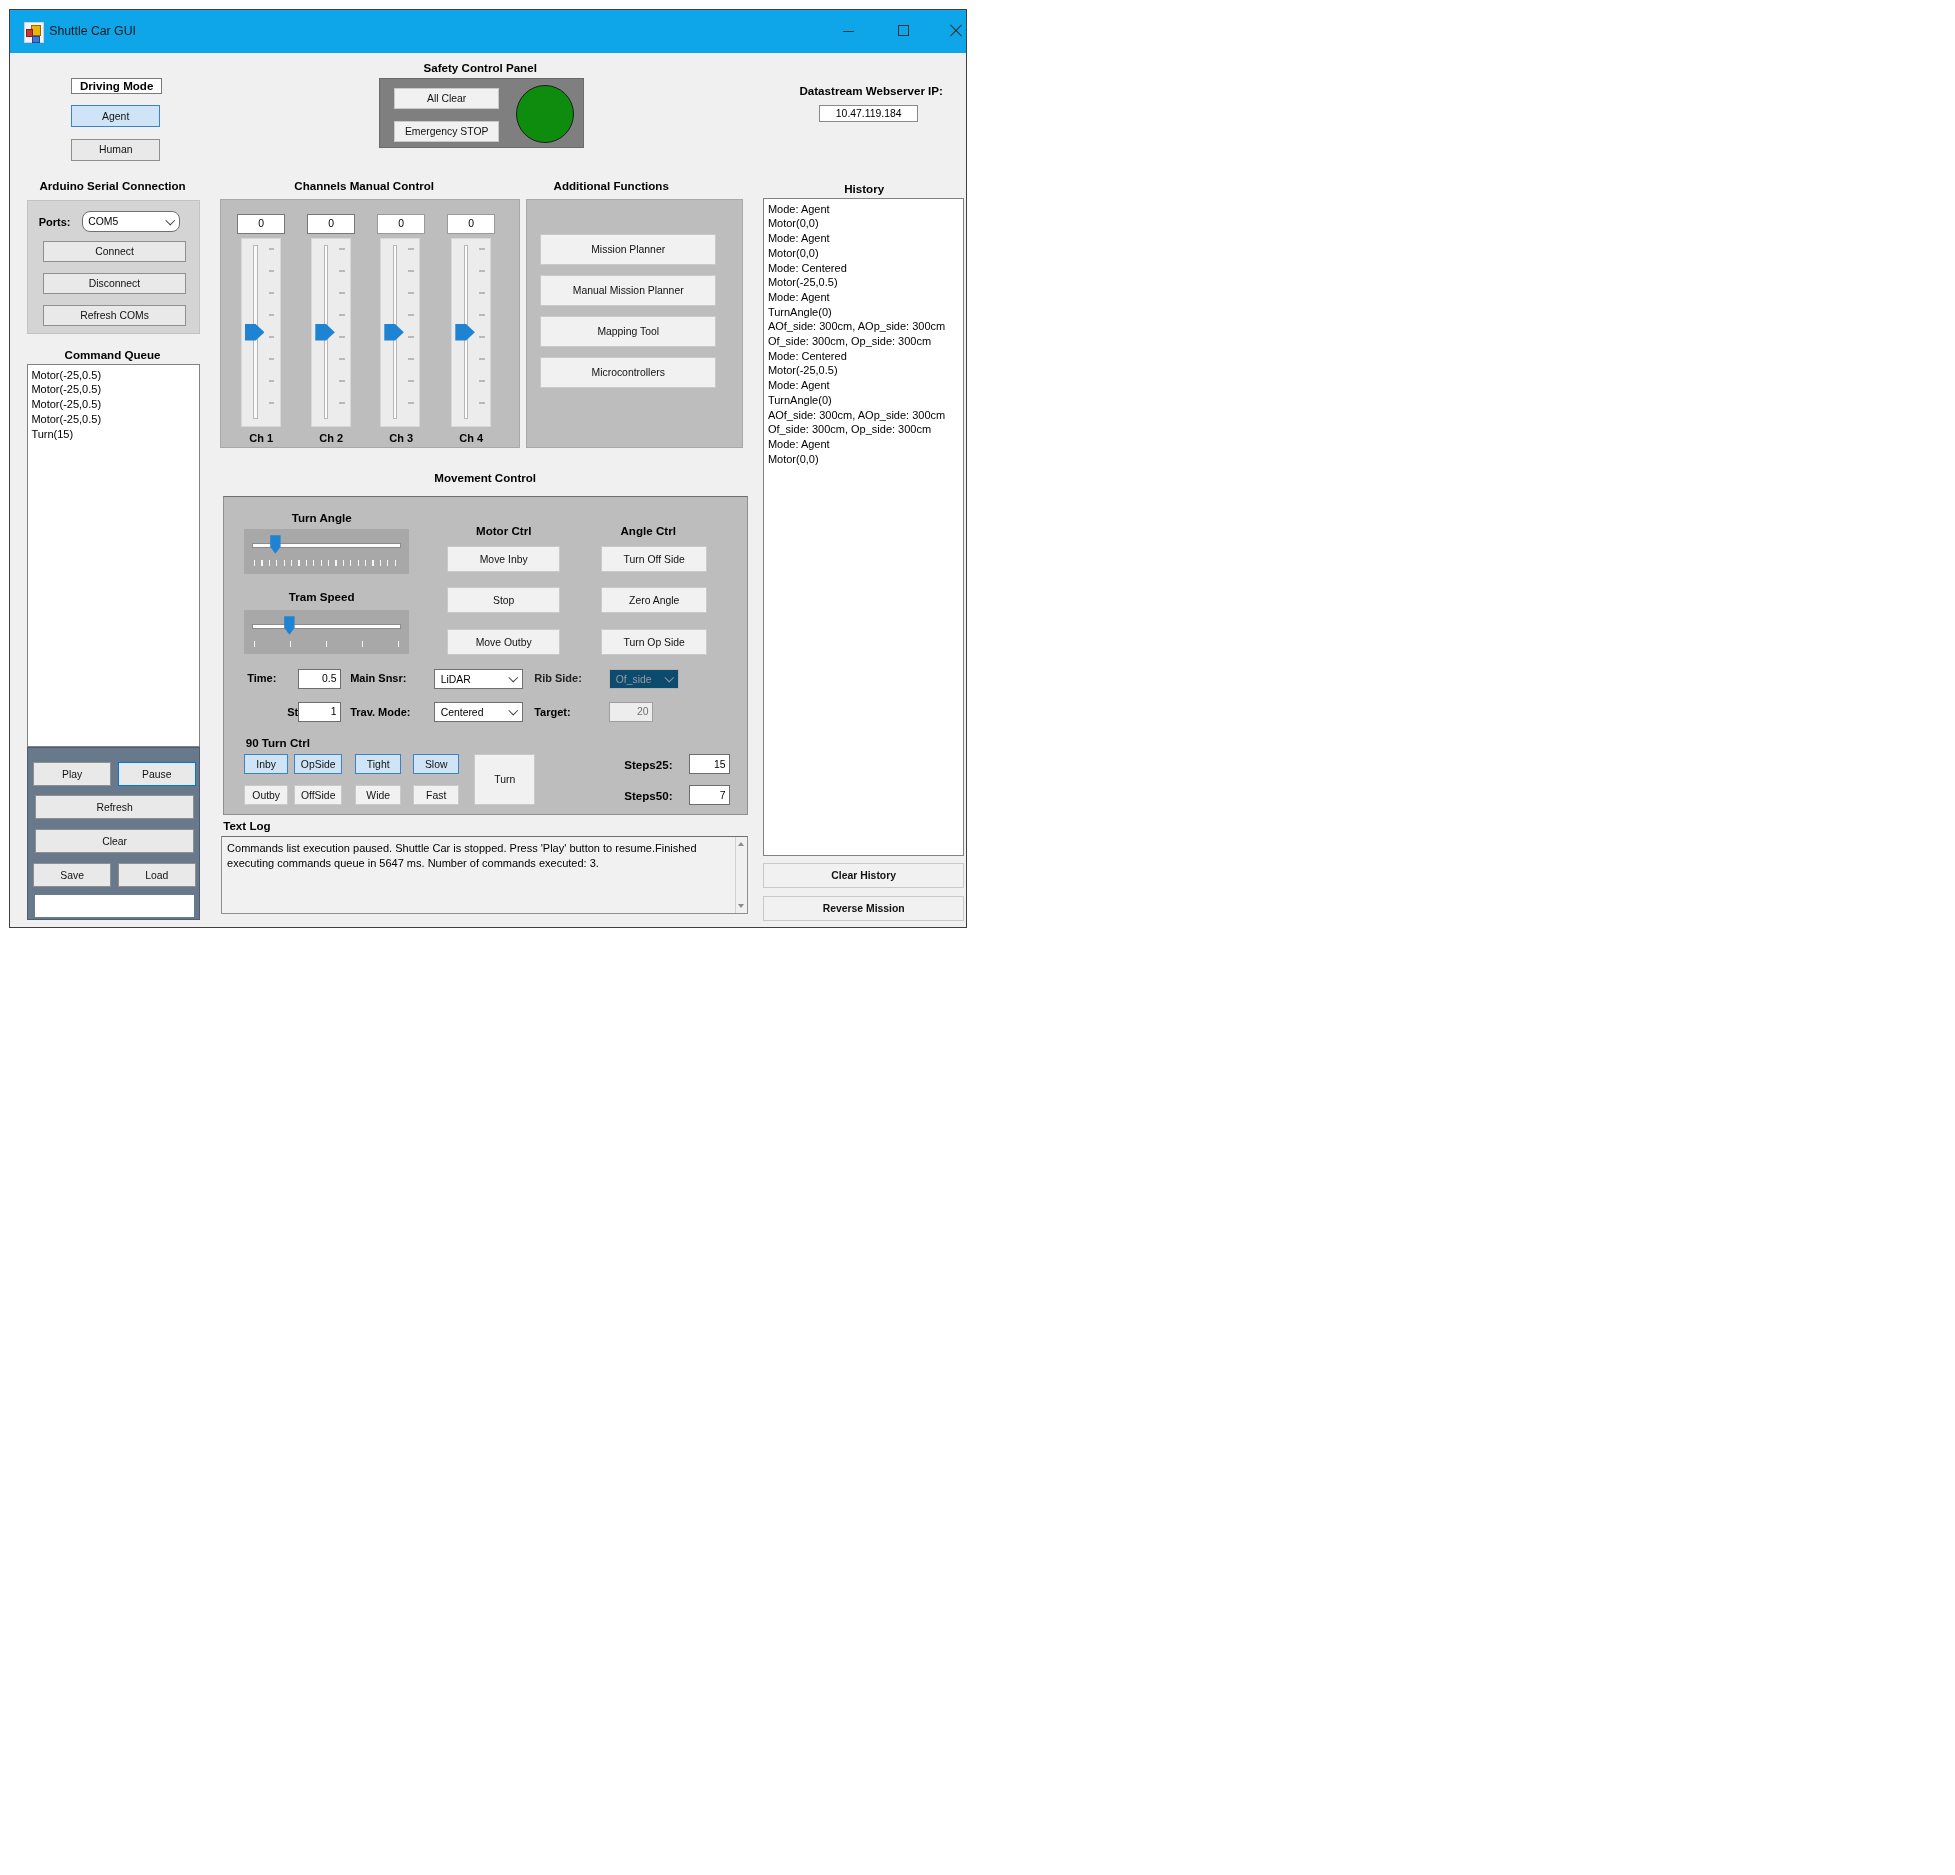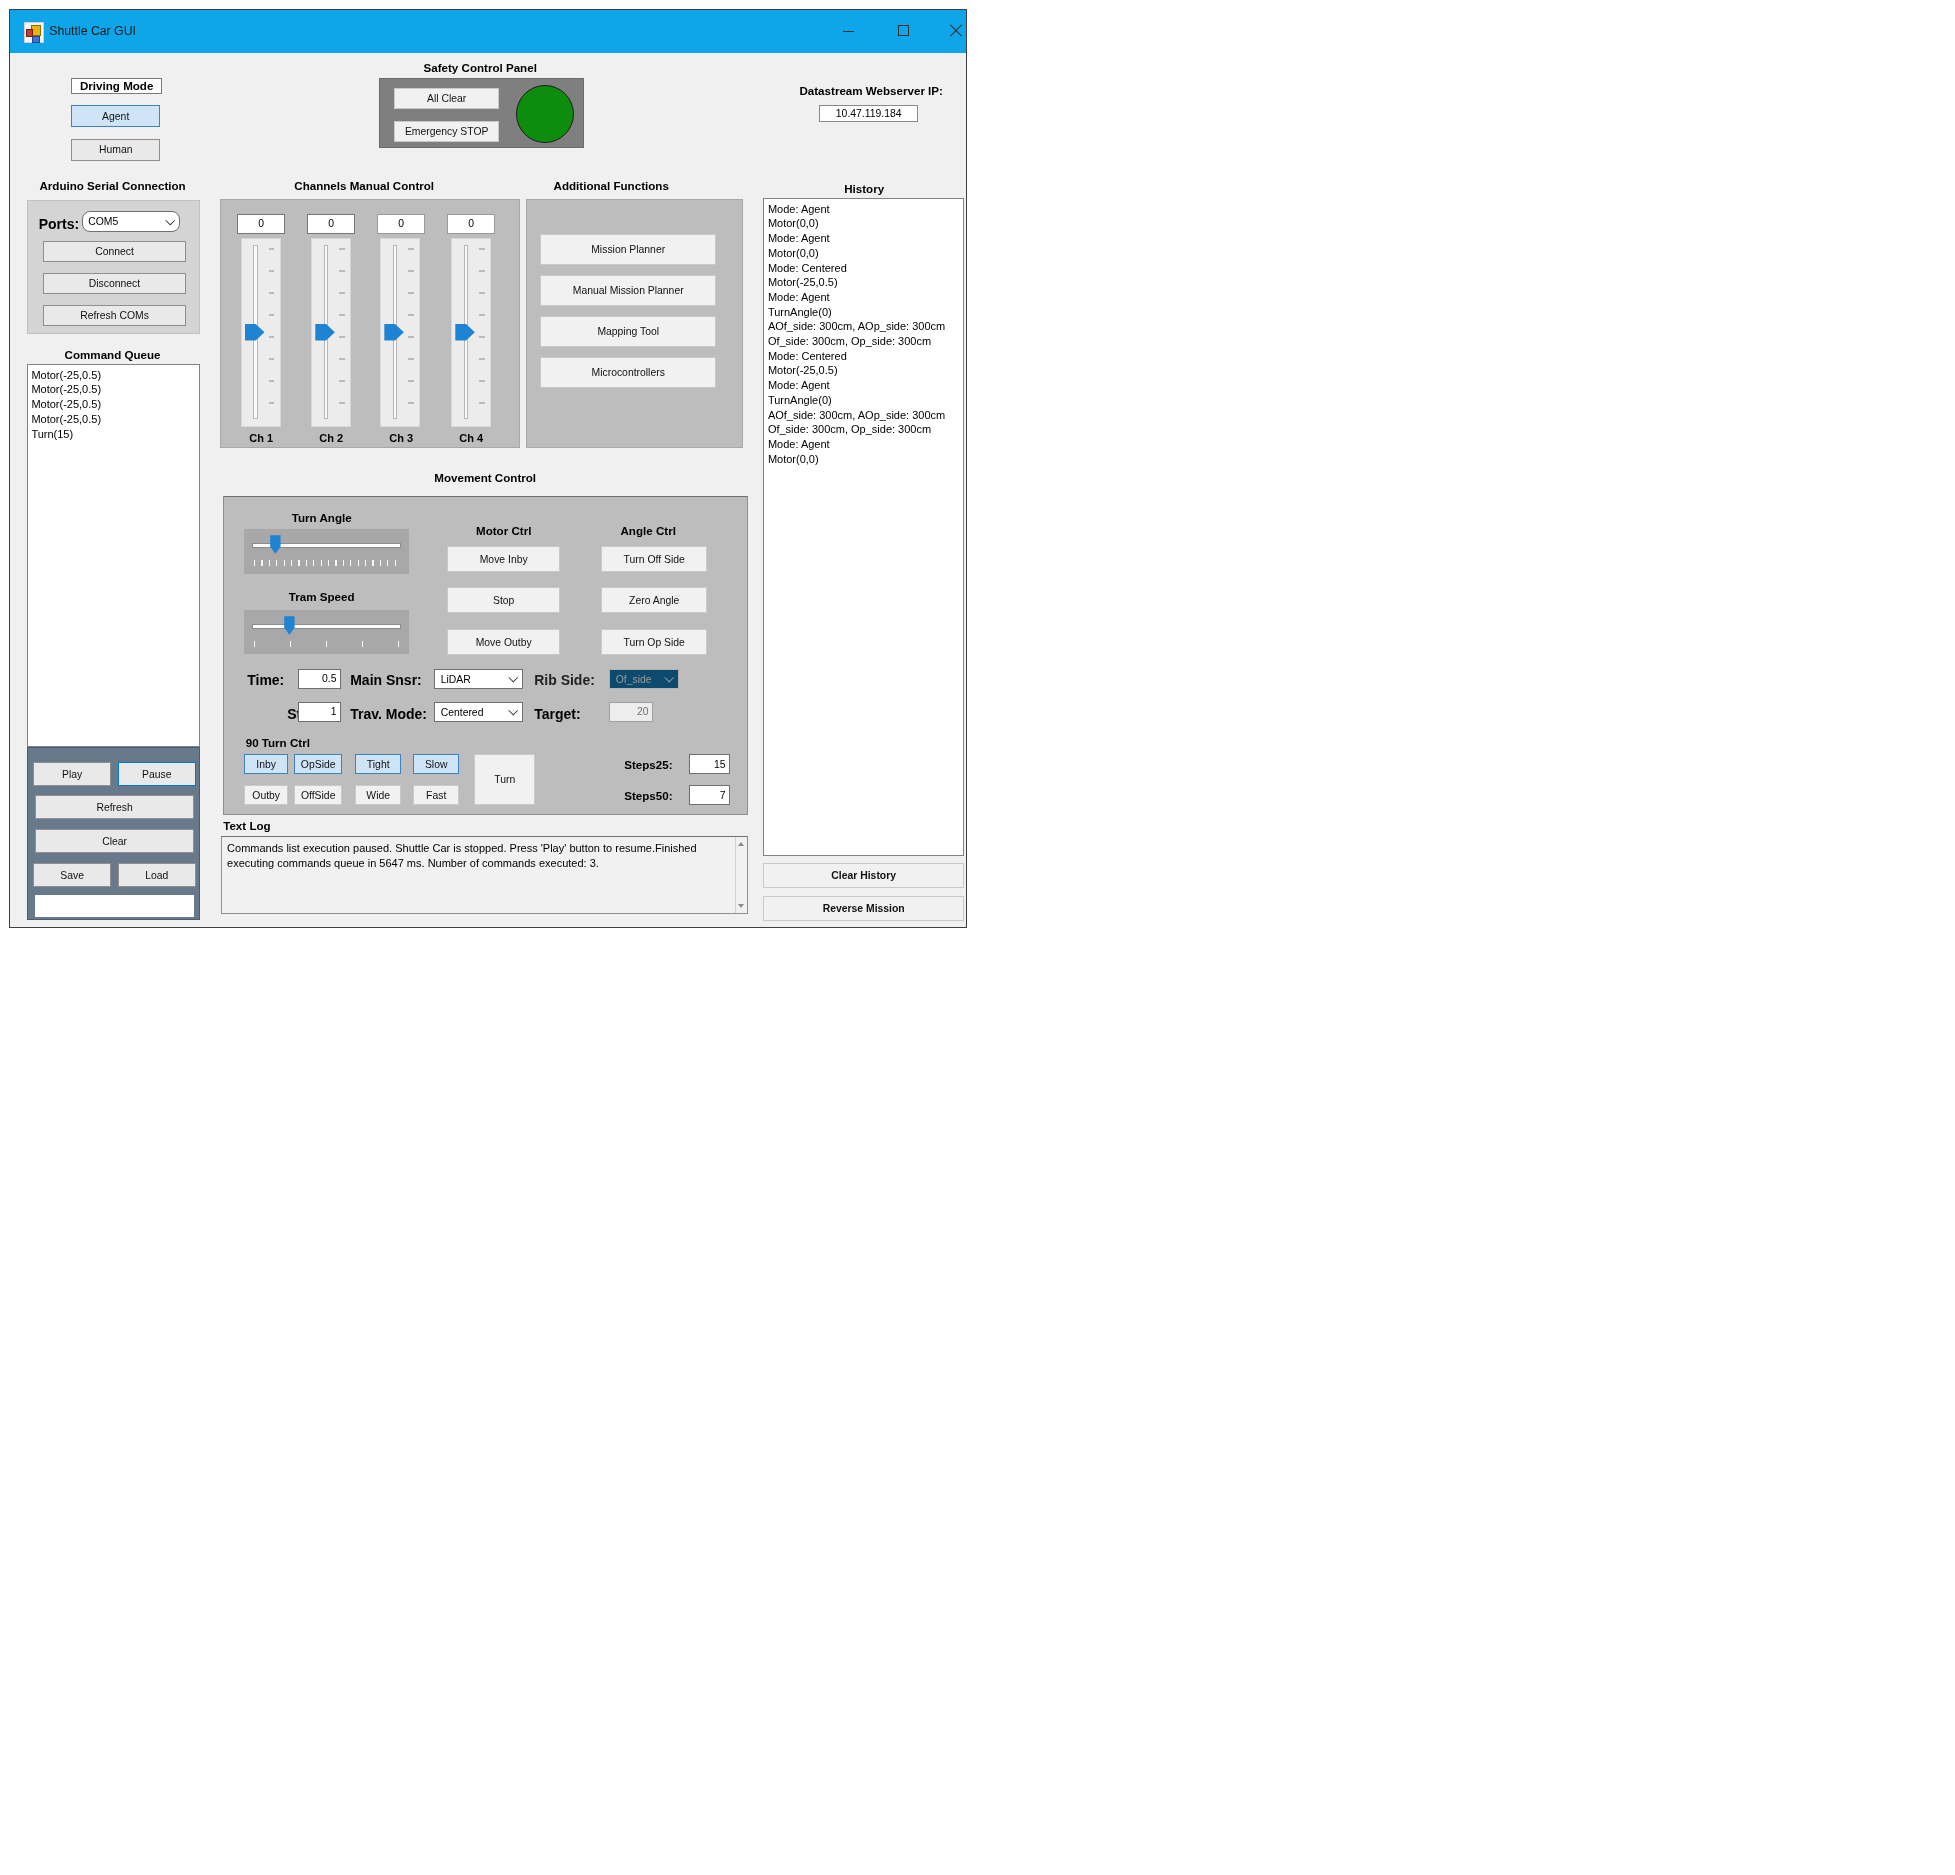--- a/index.html
+++ b/index.html
@@ -11,21 +11,21 @@
   .app-icon .b2{position:absolute;left:1.8px;top:5.5px;width:4.3px;height:6.1px;background:#c8392e;border:0.6px solid #7c1f18;}
   .app-icon .b3{position:absolute;left:7.4px;top:12.3px;width:5.5px;height:4.9px;background:#3f74d8;border:0.6px solid #24458c;}
   .title-text{position:absolute;left:39px;top:13.5px;font-size:12.3px;color:#1a1a1a;}
   .winctl{position:absolute;top:11px;width:21px;height:21px;}
   .minimize-glyph{position:absolute;left:4.3px;top:9.8px;width:11px;height:0;border-top:1.8px solid #333;}
   .maximize-glyph{position:absolute;left:4.3px;top:4.3px;width:10.4px;height:10.4px;border:1.8px solid #333;box-sizing:border-box;}
   .close-glyph-a,.close-glyph-b{position:absolute;left:1.8px;top:8.6px;width:16px;height:0;border-top:1.8px solid #333;}
   .close-glyph-a{transform:rotate(45deg);} .close-glyph-b{transform:rotate(-45deg);}
   .client{position:absolute;left:0;top:43px;right:0;bottom:0;background:#f0f0f0;}
   .h{position:absolute;font-weight:bold;font-size:11.6px;color:#000;text-align:center;}
-  .lbl{font-weight:bold;font-size:14px;color:#000;}
+  .lbl{font-weight:bold;font-size:11px;color:#000;}
   .btn{position:absolute;background:#e9e9e9;border:0.6px solid #8f8f8f;display:flex;align-items:center;justify-content:center;font-size:10.4px;color:#111;box-sizing:border-box;cursor:default;}
   .btn.lite{background:#f1f1f1;border:0.6px solid #c9c9c9;}
   .btn.sel{background:#cfe4f7;border:1.2px solid #3d82c4;}
   .btn.focus{border:1.8px solid #0078d7;}
   .panel{position:absolute;box-sizing:border-box;}
   .listbox{position:absolute;background:#fff;border:0.6px solid #828282;box-sizing:border-box;overflow:hidden;}
   .listbox ul{margin:0;padding:2.5px 0 0 3.7px;list-style:none;}
   .listbox li{font-size:11px;line-height:14.7px;color:#000;white-space:nowrap;}
   .tb{position:absolute;background:#fff;border:0.6px solid #6e6e6e;box-sizing:border-box;font-size:10.4px;color:#000;font-family:"Liberation Sans",sans-serif;padding:0 3.7px;}
   .tb:disabled,.tb.dis{background:#ededed;color:#6f6f6f;border-color:#9f9f9f;}

